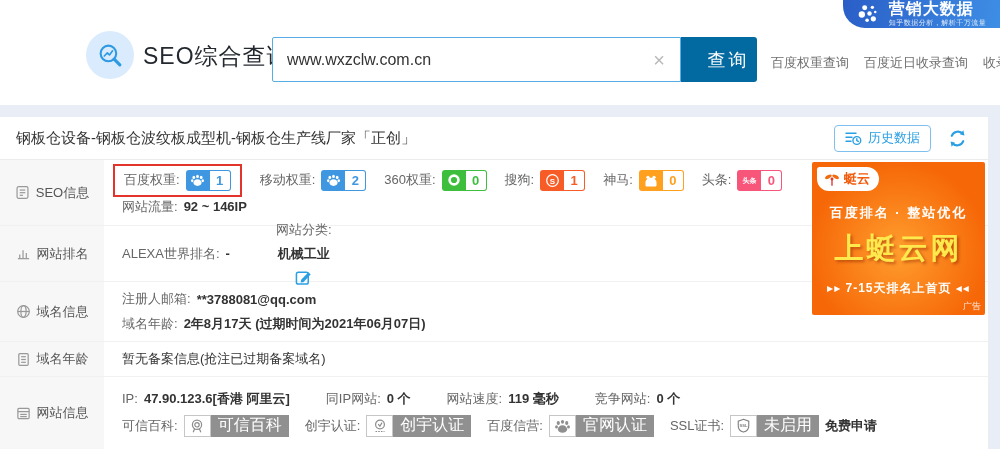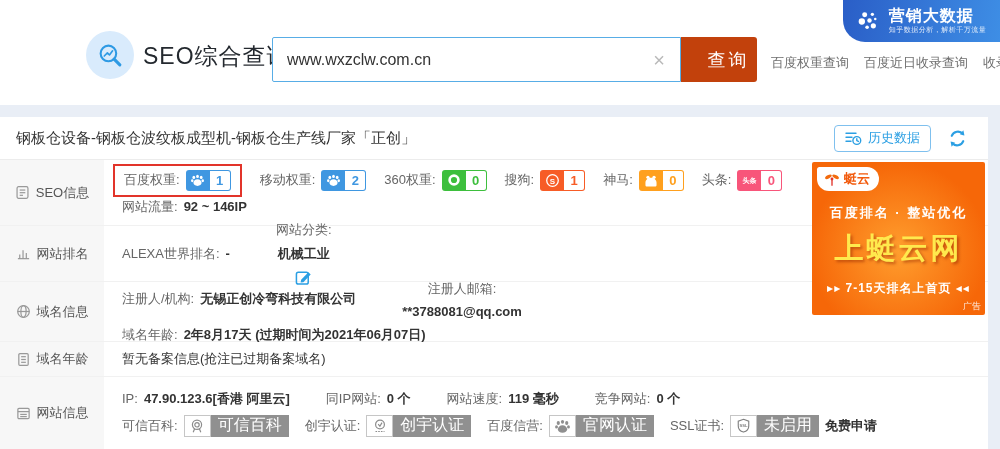--- a/index.html
+++ b/index.html
@@ -10,25 +10,25 @@
   
   .header { position:absolute; top:0; left:0; width:1000px; height:105px; background:#fff; }
   .logo-circle { position:absolute; left:86px; top:31px; width:48px; height:48px; border-radius:50%;
                  background:#d9ebfc; display:flex; align-items:center; justify-content:center; }
   .app-title { position:absolute; left:143px; top:41px; font-size:23px; color:#24292f; font-weight:500; letter-spacing:1px; }
   .search { position:absolute; left:272px; top:37px; width:409px; height:45px; border:1px solid #58ade6;
             border-radius:2px 0 0 2px; display:flex; align-items:center; background:#fff; }
   .search input { flex:1; height:100%; border:none; outline:none; font-size:16px; color:#333; padding-left:14px;
                   font-family:inherit; background:transparent; }
   .clear-x { width:42px; text-align:center; color:#b9b9b9; font-size:20px; line-height:1; cursor:pointer; }
-  .qbtn { position:absolute; left:681px; top:37px; width:76px; height:45px; background:#c2410c; color:#fff;
+  .qbtn { position:absolute; left:681px; top:37px; width:76px; height:45px; background:#0369a1; color:#fff;
           border:none; font-size:18px; letter-spacing:3px; border-radius:0 3px 3px 0; cursor:pointer; font-family:inherit;padding-left:19px; }
   .hlinks { position:absolute; left:771px; top:54px; display:flex; gap:15px; font-size:13px; color:#6f6f6f; white-space:nowrap; }
   .hlinks a { color:#6f6f6f; text-decoration:none; cursor:pointer; }
-  .banner { position:absolute; top:0; right:0; width:157px; height:42px;
+  .banner { position:absolute; top:0; right:0; width:157px; height:28px;
             background:linear-gradient(100deg,#2a5ec7 0%,#3e8ee5 100%);
             border-radius:0 0 0 22px; display:flex; align-items:center; justify-content:center; gap:7px;
             color:#fff; cursor:pointer; }
   .banner-title { font-size:16px; font-weight:bold; letter-spacing:1px; line-height:1.1; }
   .banner-sub { font-size:7px; opacity:.85; letter-spacing:.5px; }
 
   
   .bg-band { position:absolute; top:105px; left:0; width:1000px; height:344px; background:#e9eef6; }
 
   
@@ -298,24 +298,20 @@
           <svg class="sic" viewBox="0 0 16 16">
             <circle cx="8" cy="8" r="6.2"></circle>
               <line x1="1.8" y1="8" x2="14.2" y2="8"></line>
               <ellipse cx="8" cy="8" rx="2.8" ry="6.2"></ellipse>
           </svg>
           <span>域名信息</span>
         </div>
         <div class="cell">
           <div class="line g40">
             <span class="kv">
-              <span>注册人/机构:</span>
-              <span class="v">无锡正创冷弯科技有限公司</span>
-            </span>
-            <span class="kv">
               <span>注册人邮箱:</span>
               <span class="v">**3788081@qq.com</span>
             </span>
           </div>
           <div class="line">
             <span class="kv">
               <span>域名年龄:</span>
               <span class="v">2年8月17天 (过期时间为2021年06月07日)</span>
             </span>
           </div>

